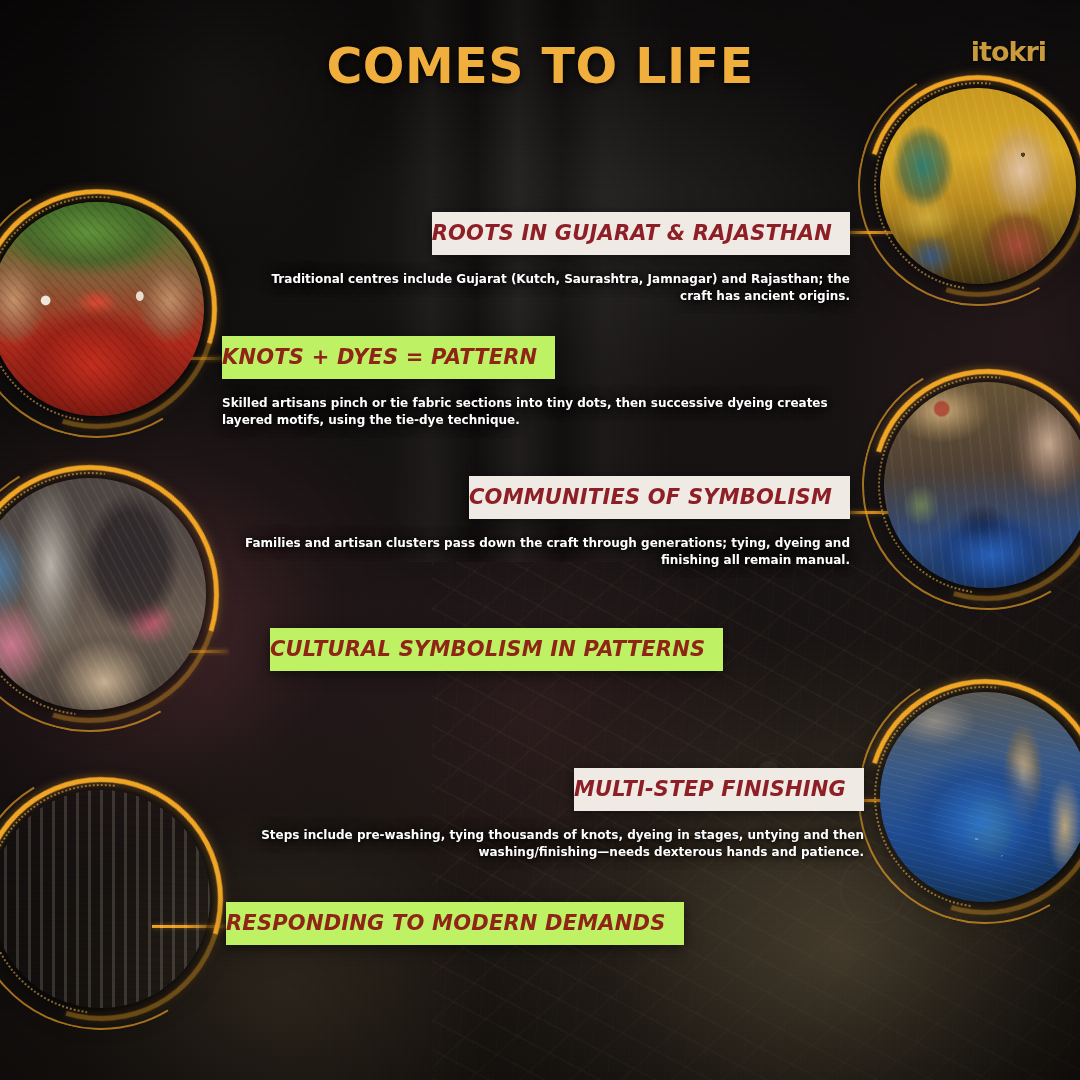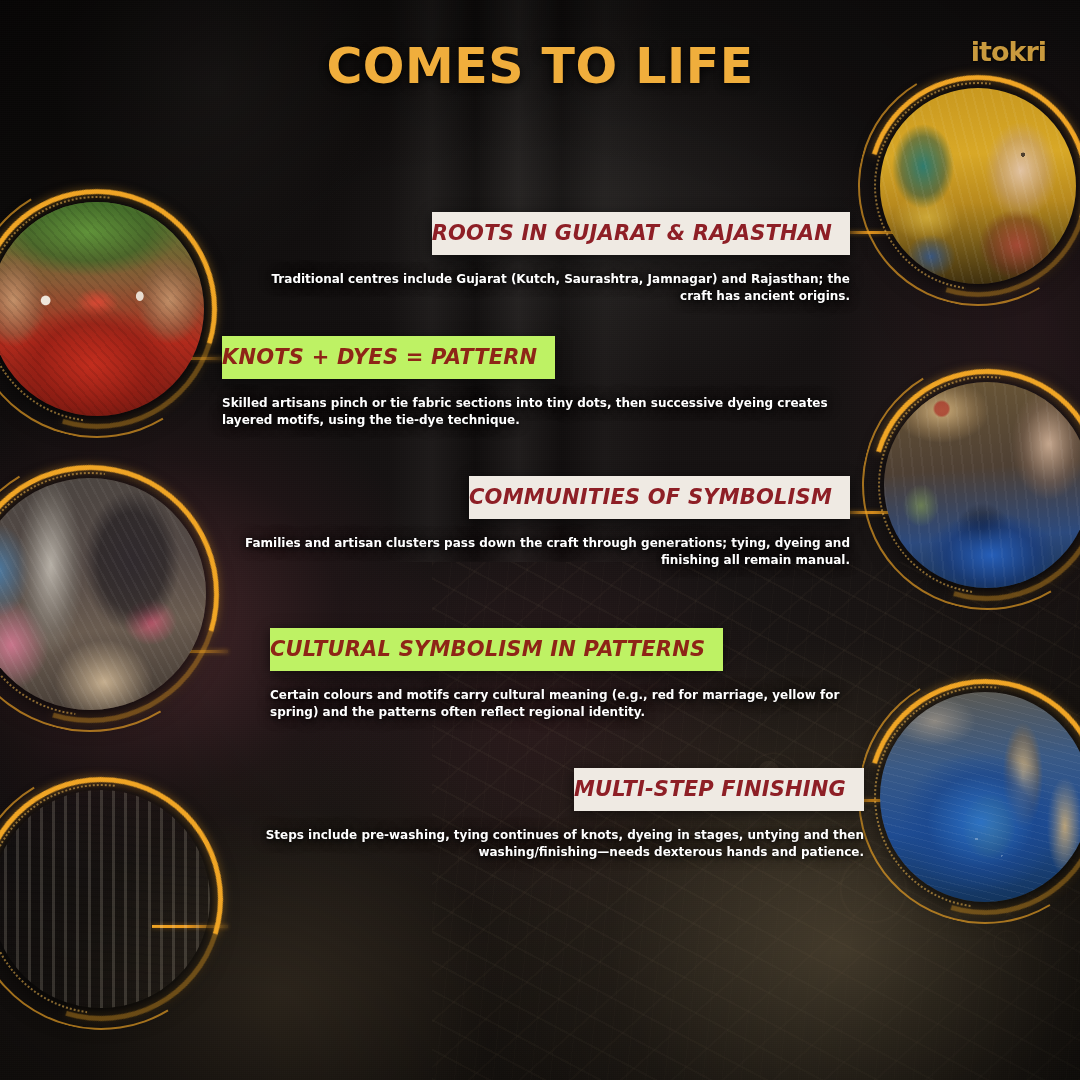--- a/index.html
+++ b/index.html
@@ -361,22 +361,22 @@
   <div class="body left">Skilled artisans pinch or tie fabric sections into tiny dots, then successive dyeing creates layered motifs, using the tie-dye technique.</div>
 </div>
 
 <div class="sec r" id="sec3">
   <div class="hdr cream">COMMUNITIES OF SYMBOLISM</div>
   <div class="body right">Families and artisan clusters pass down the craft through generations; tying, dyeing and finishing all remain manual.</div>
 </div>
 
 <div class="sec" id="sec4">
   <div class="hdr gold">CULTURAL SYMBOLISM IN PATTERNS</div>
-  <div class="body left">Certain colours and motifs carry cultural meaning (e.g., red for marriage, yellow for spring) and the patterns often reflect regional identity.</div>
 </div>
 
 <div class="sec r" id="sec5">
   <div class="hdr cream">MULTI-STEP FINISHING</div>
-  <div class="body right">Steps include pre-washing, tying continues of knots, dyeing in stages, untying and then washing/finishing—needs dexterous hands and patience.</div>
+  <div class="body right">Steps include pre-washing, tying thousands of knots, dyeing in stages, untying and then washing/finishing—needs dexterous hands and patience.</div>
 </div>
 
 <div class="sec" id="sec6">
+  <div class="hdr gold">RESPONDING TO MODERN DEMANDS</div>
 </div>
 
 </body></html>

